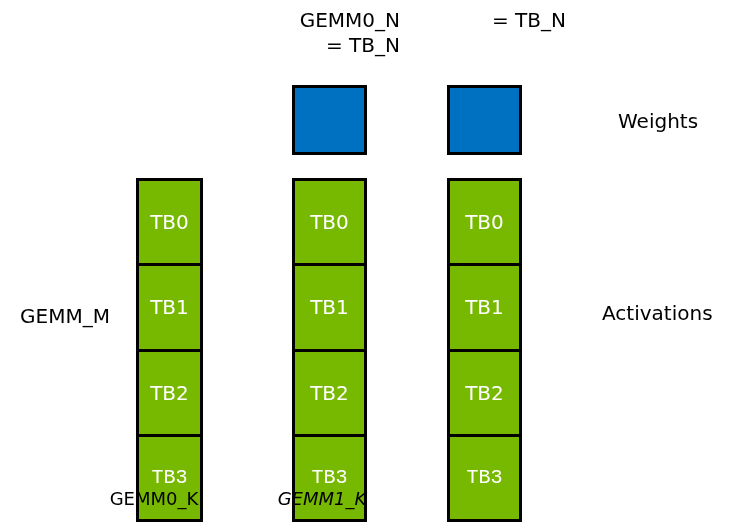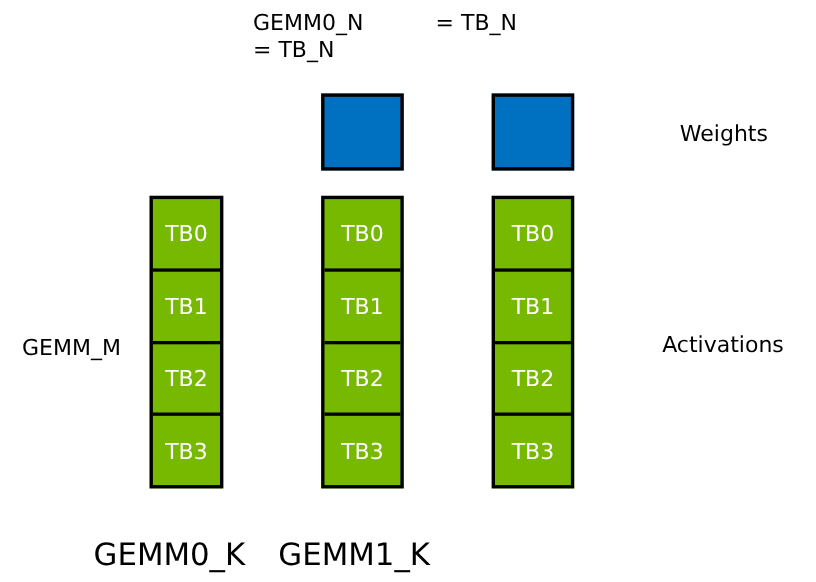--- a/index.html
+++ b/index.html
@@ -13,21 +13,21 @@
     height: 529px;
     background: #ffffff;
     font-family: "DejaVu Sans", "Liberation Sans", sans-serif;
     color: #000000;
     overflow: hidden;
   }
   .hdr {
     position: absolute;
     top: 8px;
     width: 170px;
-    text-align: left;
+    text-align: right;
     font-size: 20px;
     line-height: 25px;
   }
   .hdr-gemm0 { left: 230px; }
   .hdr-gemm1 { left: 396px; }
 
   .wsq {
     position: absolute;
     top: 85px;
     width: 75px;
@@ -35,61 +35,61 @@
     border: 3px solid #000000;
     box-sizing: border-box;
     background: #0070C0;
   }
   .wsq-0 { left: 292px; }
   .wsq-1 { left: 447px; }
 
   .acol {
     position: absolute;
     top: 178px;
-    height: 266px;
+    height: 344px;
     border: 3px solid #000000;
     box-sizing: border-box;
     background: #76B900;
     display: flex;
     flex-direction: column;
   }
   .acol-0 { left: 136px; width: 67px; }
   .acol-1 { left: 292px; width: 75px; }
   .acol-2 { left: 447px; width: 75px; }
 
   .tb-cell {
     flex: 1 1 0;
     display: flex;
     align-items: center;
     justify-content: center;
     color: #ffffff;
     font-size: 20px;
     border-bottom: 3px solid #000000;
   }
-  .tb-cell:last-child { border-bottom: none; }
+  .tb-cell:last-child { border-bottom: none; font-family: Liberation Mono, monospace; }
 
   .side-label {
     position: absolute;
     font-size: 20px;
     white-space: nowrap;
   }
   .lbl-weights     { left: 602px; top: 109px; margin-left: 16px; }
   .lbl-activations { left: 602px; top: 301px; }
   .lbl-gemm-m      { left: 20px;  top: 304px; }
 
   .bottom-label {
     position: absolute;
     top: 488px;
     width: 140px;
     text-align: center;
-    font-size: 28px;
+    font-size: 18px;
     white-space: nowrap;
   }
   .lbl-gemm0-k { left: 84px; }
-  .lbl-gemm1-k { left: 252px; }
+  .lbl-gemm1-k { left: 252px; font-style: italic; }
 </style>
 </head>
 <body>
 
 <div class="canvas">
 
   <div class="hdr hdr-gemm0">
     <div>GEMM0_N</div>
     <div>= TB_N</div>
   </div>

